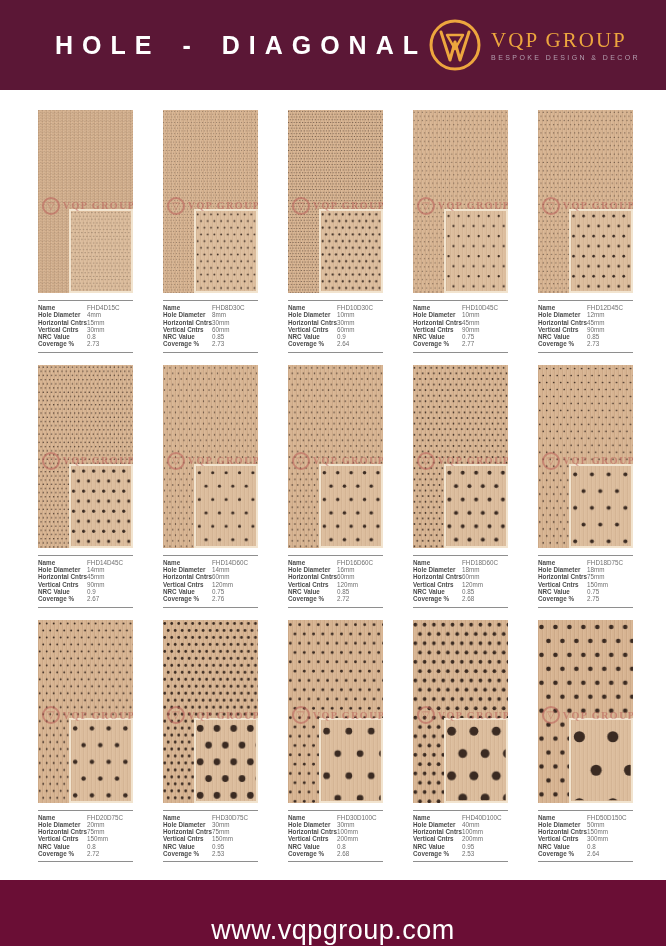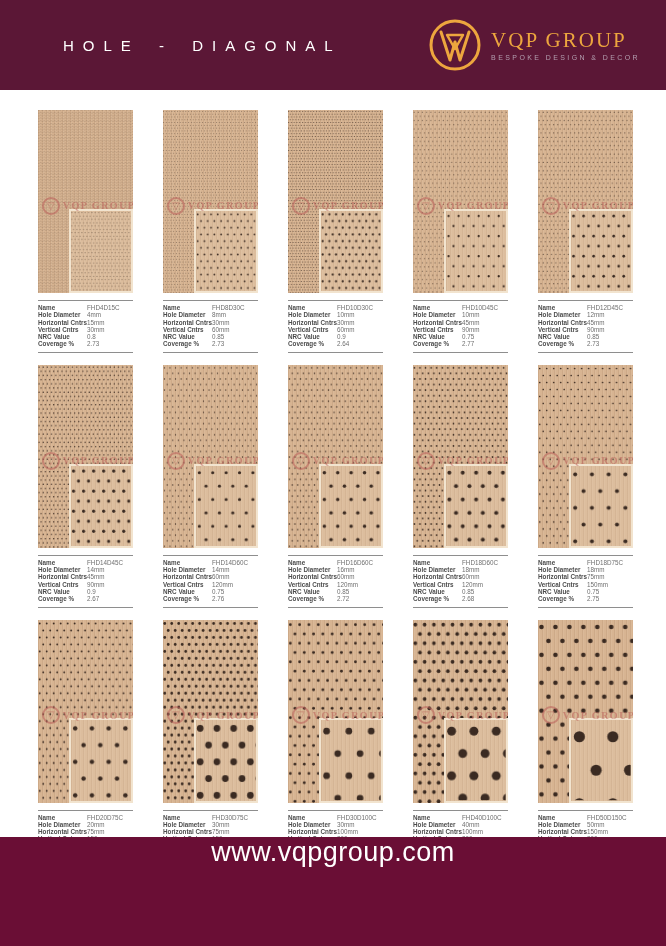--- a/index.html
+++ b/index.html
@@ -7,22 +7,22 @@
     width:666px;height:946px;position:relative;overflow:hidden;
     background:#ffffff;font-family:"Liberation Sans", sans-serif;
   }
   
   .header{
     height:90px;background:#5b1736;
     display:flex;align-items:center;justify-content:space-between;
     padding:0 26px 0 55px;box-sizing:border-box;
   }
   .title{
-    color:#ffffff;font-size:15px;font-weight:normal;
-    letter-spacing:9px;word-spacing:6px;white-space:nowrap;margin-left:8px;
+    color:#ffffff;font-size:25px;font-weight:bold;
+    letter-spacing:9px;word-spacing:6px;white-space:nowrap;
   }
   .logo{display:flex;align-items:center;gap:9px;}
   .logo-mark{width:54px;height:54px;flex:0 0 auto;}
   .logo-textcol{display:flex;flex-direction:column;line-height:1.1;}
   .logo-name{
     font-family:"Liberation Serif", serif;color:#eda63e;
     font-size:21px;letter-spacing:2px;white-space:nowrap;
   }
   .logo-tag{
     font-size:7px;color:#b49fb0;letter-spacing:2.4px;margin-top:2px;white-space:nowrap;
@@ -75,22 +75,22 @@
   .spec{
     margin-top:7px;
     border-top:1px solid #8e8e8e;border-bottom:1px solid #8e8e8e;
     padding:3px 0 4px;
   }
   .srow{display:flex;font-size:6.3px;line-height:7.3px;}
   .lbl{width:49px;flex:0 0 auto;font-weight:bold;color:#4c4c4c;}
   .val{color:#6f6f6f;}
   
   .footer{
-    position:absolute;left:0;right:0;bottom:0;height:109px;background:#6a0e35;
-    display:flex;align-items:flex-start;justify-content:center;
+    position:absolute;left:0;right:0;bottom:0;height:66px;background:#6a0e35;
+    display:flex;align-items:flex-end;justify-content:center;
   }
   .footer-text{color:#ffffff;font-size:27px;letter-spacing:0.5px;}
 </style>
 </head>
 <body>
 
 <div class="header">
   <div class="title">HOLE - DIAGONAL</div>
   <div class="logo">
     <span class="logo-mark">

